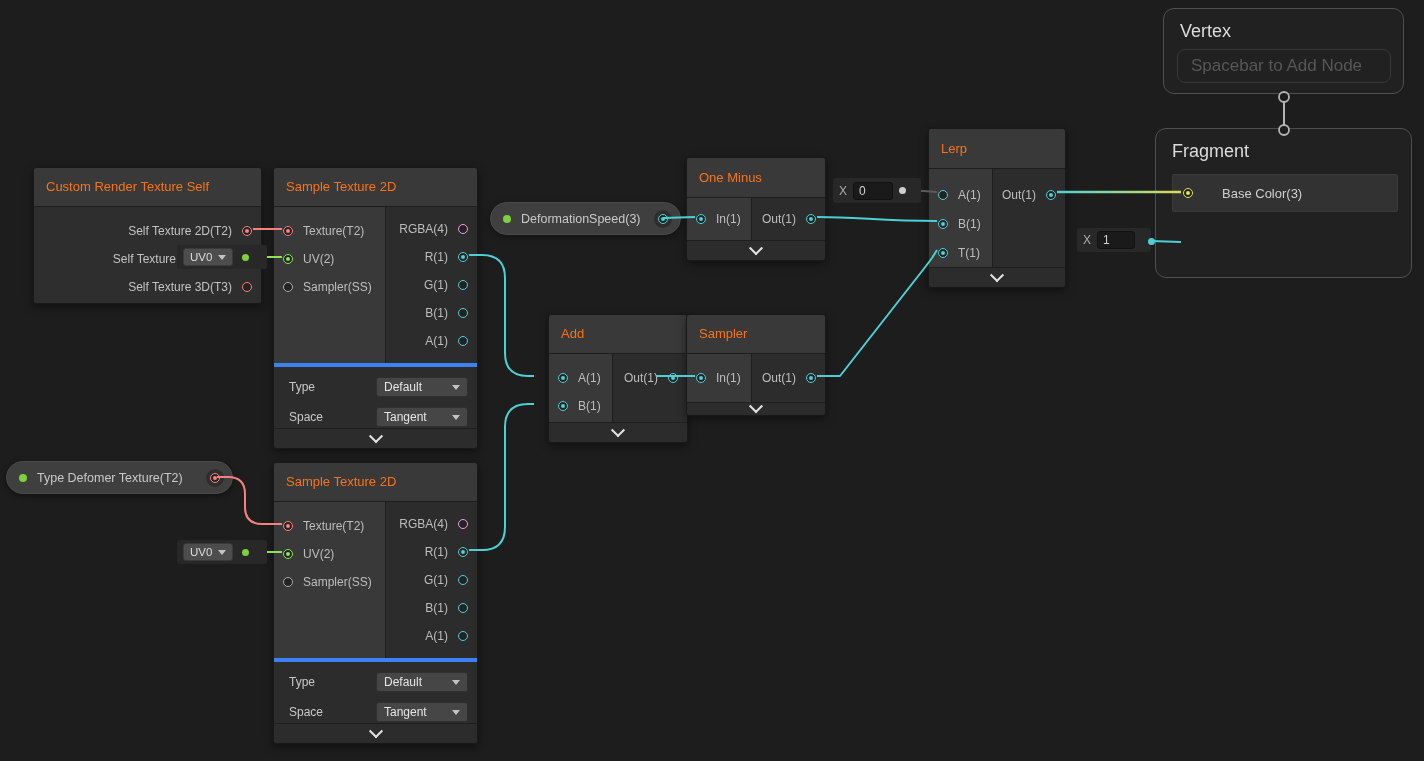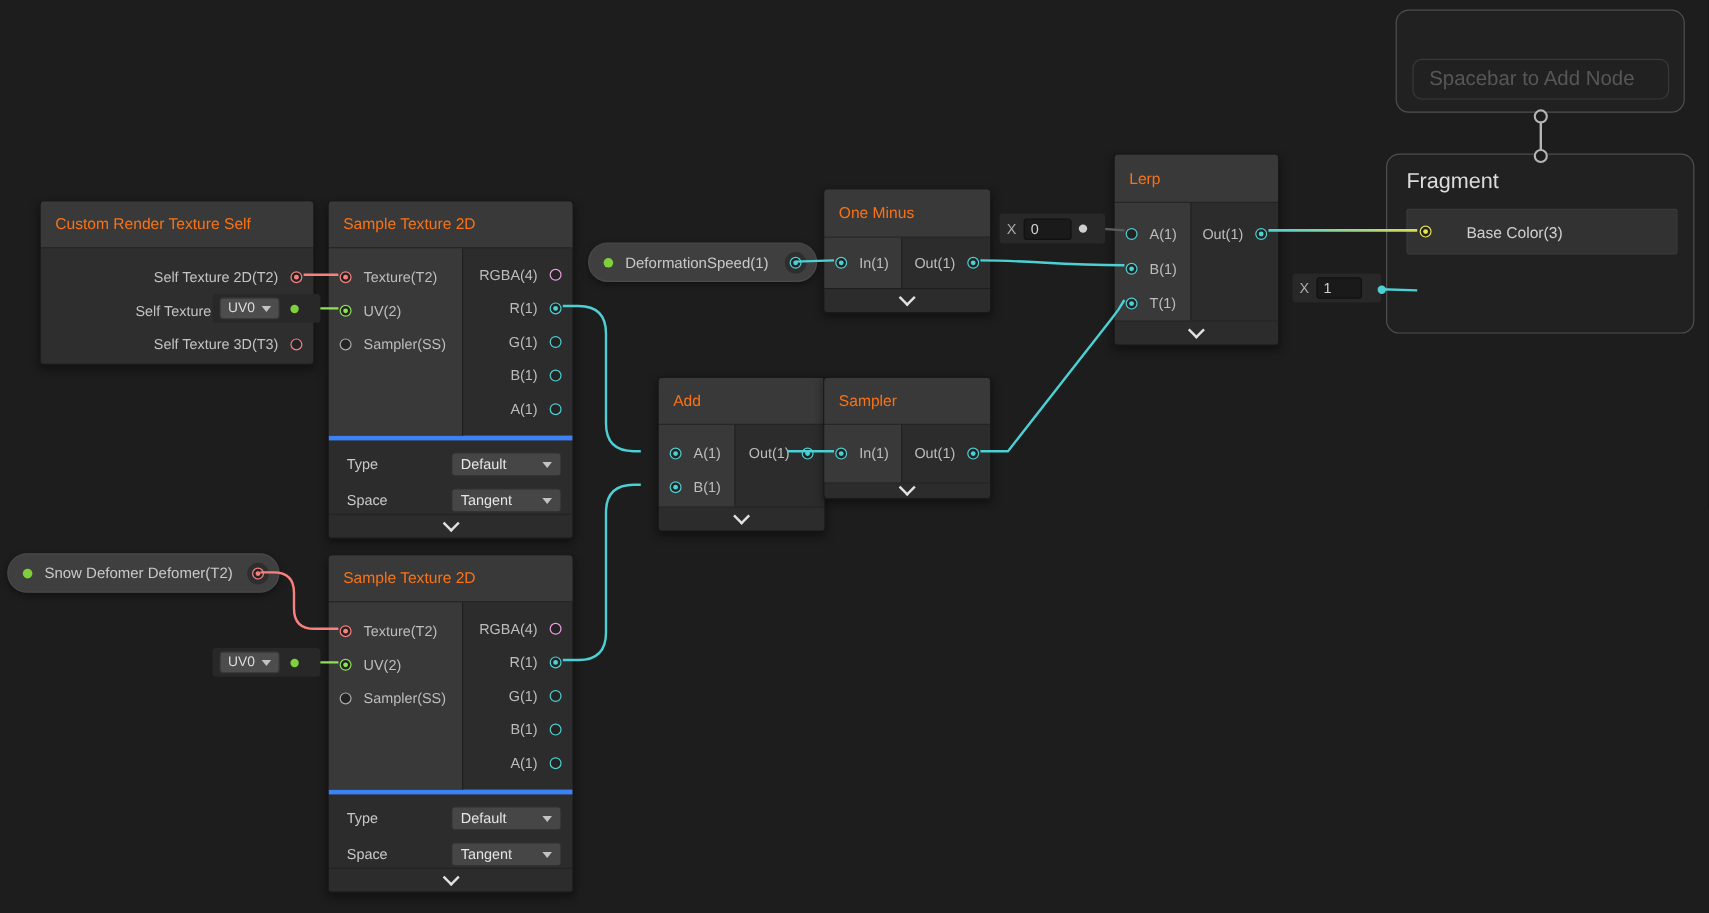--- a/index.html
+++ b/index.html
@@ -333,29 +333,29 @@
           </div>
       </div>
     </div>
     <div class="chev-bar">
         <span class="chevron"></span>
       </div>
   </div>
 
   <div class="pill" style="left:490px;top:202px;width:191px;">
     <span class="exp-dot"></span>
-    <span class="plabel">DeformationSpeed(1)</span>
+    <span class="plabel">DeformationSpeed(3)</span>
     <span class="pill-port-wrap">
         <span class="port c-cyan connected"></span>
       </span>
   </div>
 
   <div class="pill" style="left:6px;top:461px;width:227px;">
     <span class="exp-dot"></span>
-    <span class="plabel">Snow Defomer Defomer(T2)</span>
+    <span class="plabel">Type Defomer Texture(T2)</span>
     <span class="pill-port-wrap">
         <span class="port c-red connected"></span>
       </span>
   </div>
 
   <span class="occl-ring" style="left:240px;top:252px;"></span>
   <div class="widget" style="left:177px;top:245px;width:90px;height:24px;">
     <div class="mini-drop">
       <span>UV0</span>
         <span class="darrow"></span>
@@ -377,20 +377,21 @@
     <span class="wdot" style="background:#CFCFCF;"></span>
   </div>
 
   <div class="widget" style="left:1077px;top:228px;width:74px;height:24px;">
     <span class="wlabel">X</span>
     <input class="numfield" style="width: 38px;" value="1">
   </div>
   <span class="wdot" style="position:absolute;left:1148px;top:237.5px;background:#4DD0D4;z-index:6;"></span>
 
   <div class="ctx" style="left:1163px;top:8px;width:241px;height:86px;">
+    <div class="ctx-title">Vertex</div>
     <div class="ghost" style="left:13px;top:40px;width:214px;height:34px;">
       <span>Spacebar to Add Node</span>
     </div>
   </div>
 
   <div class="ctx" style="left:1155px;top:128px;width:257px;height:150px;">
     <div class="ctx-title">Fragment</div>
     <div class="frag-row" style="left:16px;top:45px;width:226px;height:38px;">
       <span class="port c-yellow connected"></span>
       <span class="plabel">Base Color(3)</span>

